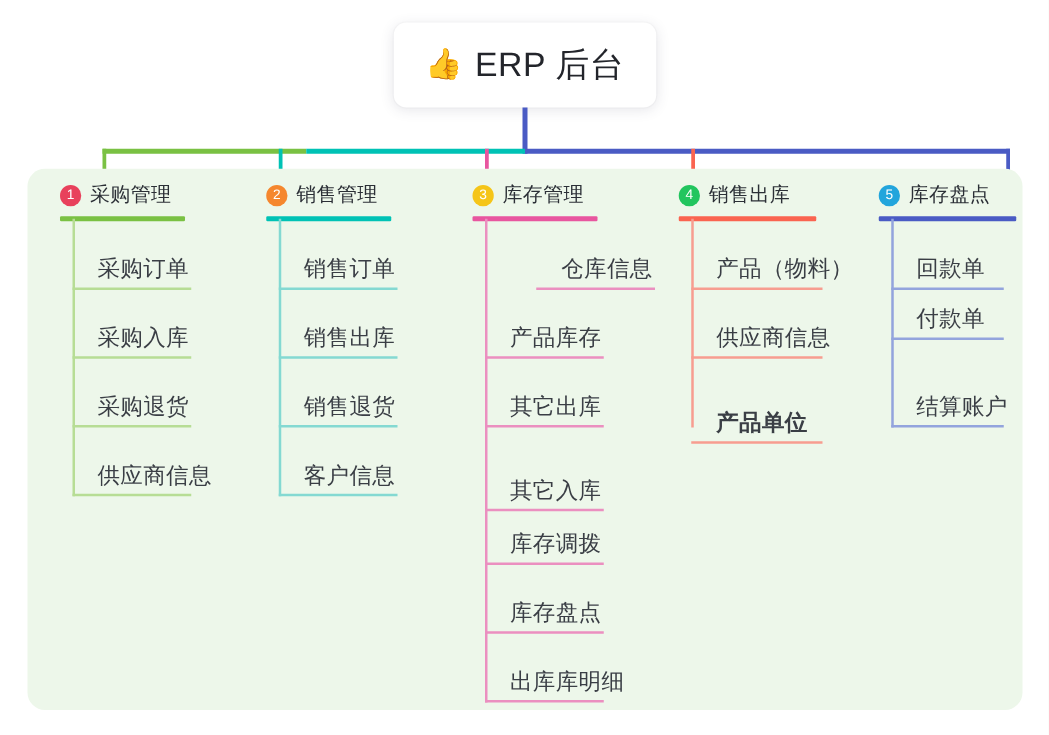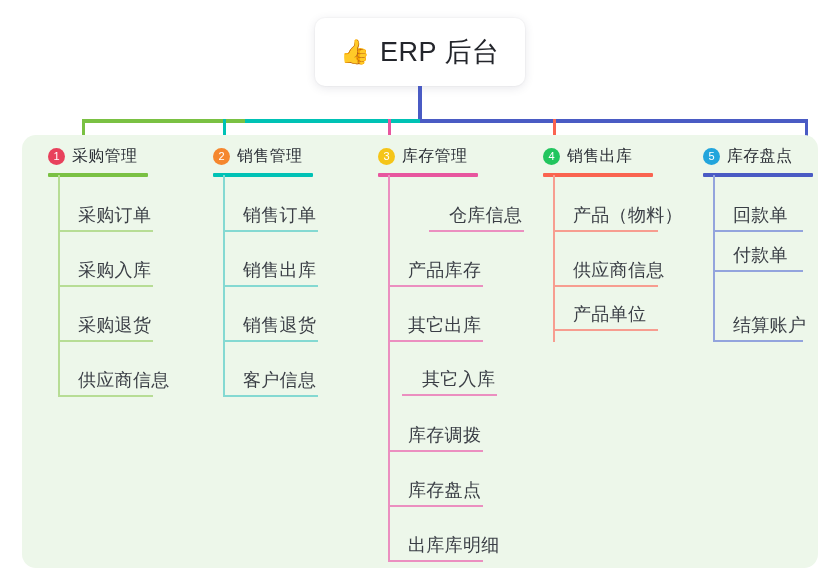--- a/index.html
+++ b/index.html
@@ -150,21 +150,21 @@
           <div class="leaf-underline" style="width: 95px; background: rgb(235, 143, 192);"></div>
         </div>
         <div class="leaf" style="left: 10px; top: 116px; width: 95px; height: 36px;">
           <div class="leaf-label">产品库存</div>
           <div class="leaf-underline" style="width: 95px; background: rgb(235, 143, 192);"></div>
         </div>
         <div class="leaf" style="left: 10px; top: 171px; width: 95px; height: 36px; text-align: right;">
           <div class="leaf-label">其它出库</div>
           <div class="leaf-underline" style="width: 95px; background: rgb(235, 143, 192);"></div>
         </div>
-        <div class="leaf" style="left: 10px; top: 225px; width: 95px; height: 36px; margin-left: 14px;">
+        <div class="leaf" style="left: 10px; top: 238px; width: 95px; height: 36px;">
           <div class="leaf-label">其它入库</div>
           <div class="leaf-underline" style="width: 95px; background: rgb(235, 143, 192);"></div>
         </div>
         <div class="leaf" style="left: 10px; top: 281px; width: 95px; height: 36px; text-align: right;">
           <div class="leaf-label">库存调拨</div>
           <div class="leaf-underline" style="width: 95px; background: rgb(235, 143, 192);"></div>
         </div>
         <div class="leaf" style="left: 10px; top: 336px; width: 95px; height: 36px;">
           <div class="leaf-label">库存盘点</div>
           <div class="leaf-underline" style="width: 95px; background: rgb(235, 143, 192);"></div>
@@ -182,21 +182,21 @@
         <div class="col-underline" style="width: 110px; background: rgb(250, 100, 80);"></div>
         <div class="spine" style="height: 167px; background: rgb(247, 157, 144); left: 10px;"></div>
         <div class="leaf" style="left: 10px; top: 61px; width: 105px; height: 36px;">
           <div class="leaf-label">产品（物料）</div>
           <div class="leaf-underline" style="width: 105px; background: rgb(247, 157, 144);"></div>
         </div>
         <div class="leaf" style="left: 10px; top: 116px; width: 105px; height: 36px;">
           <div class="leaf-label">供应商信息</div>
           <div class="leaf-underline" style="width: 105px; background: rgb(247, 157, 144);"></div>
         </div>
-        <div class="leaf" style="left: 10px; top: 160px; width: 105px; height: 36px;">
+        <div class="leaf" style="left: 10px; top: 184px; width: 105px; height: 36px; font-weight: bold;">
           <div class="leaf-label">产品单位</div>
           <div class="leaf-underline" style="width: 105px; background: rgb(247, 157, 144);"></div>
         </div>
       </div>
       <div class="col" style="left: 703px; top: 135px;">
         <div class="col-head">
           <span class="badge" style="background: rgb(34, 165, 220);">5</span>
           <span class="col-title">库存盘点</span>
         </div>
         <div class="col-underline" style="width: 110px; background: rgb(74, 91, 196);"></div>

